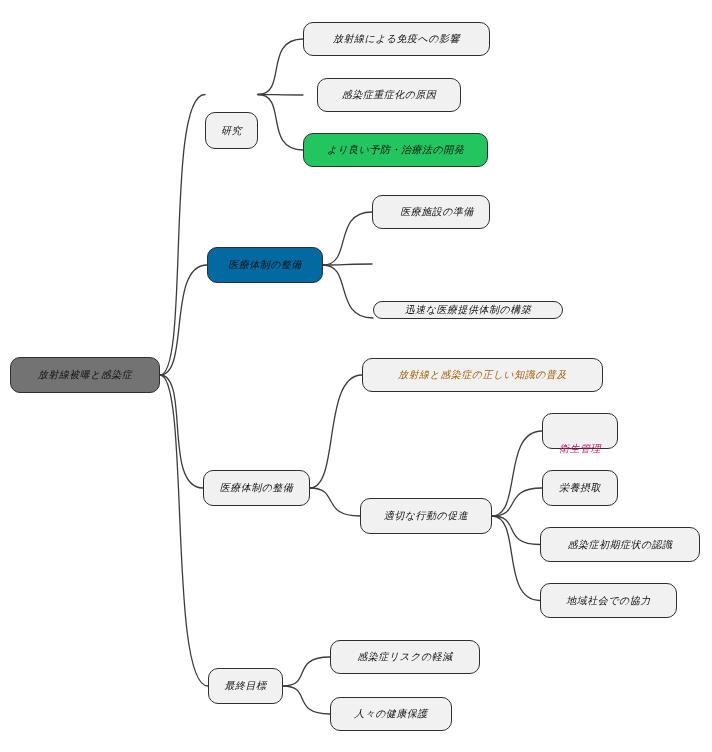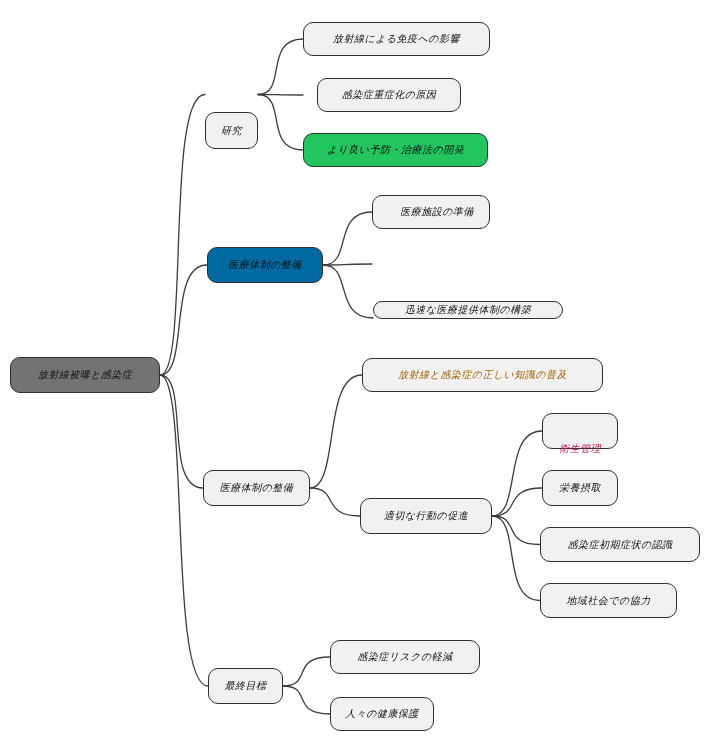--- a/index.html
+++ b/index.html
@@ -118,17 +118,17 @@
       </div>
       <div class="node" style="left: 540px; top: 583px; width: 137px; height: 35px; background: rgb(241, 241, 241); border-color: rgb(47, 47, 47);">
         <span style="color: rgb(17, 17, 17);">地域社会での協力</span>
       </div>
       <div class="node" style="left: 208px; top: 668px; width: 75px; height: 36px; background: rgb(241, 241, 241); border-color: rgb(47, 47, 47);">
         <span style="color: rgb(17, 17, 17);">最終目標</span>
       </div>
       <div class="node" style="left: 330px; top: 640px; width: 150px; height: 34px; background: rgb(241, 241, 241); border-color: rgb(47, 47, 47);">
         <span style="color: rgb(17, 17, 17);">感染症リスクの軽減</span>
       </div>
-      <div class="node" style="left: 330px; top: 697px; width: 104px; height: 34px; background: rgb(241, 241, 241); border-color: rgb(47, 47, 47);">
+      <div class="node" style="left: 330px; top: 697px; width: 122px; height: 34px; background: rgb(241, 241, 241); border-color: rgb(47, 47, 47);">
         <span style="color: rgb(17, 17, 17);">人々の健康保護</span>
       </div>
     </div>
 </div>
 
 </body></html>

